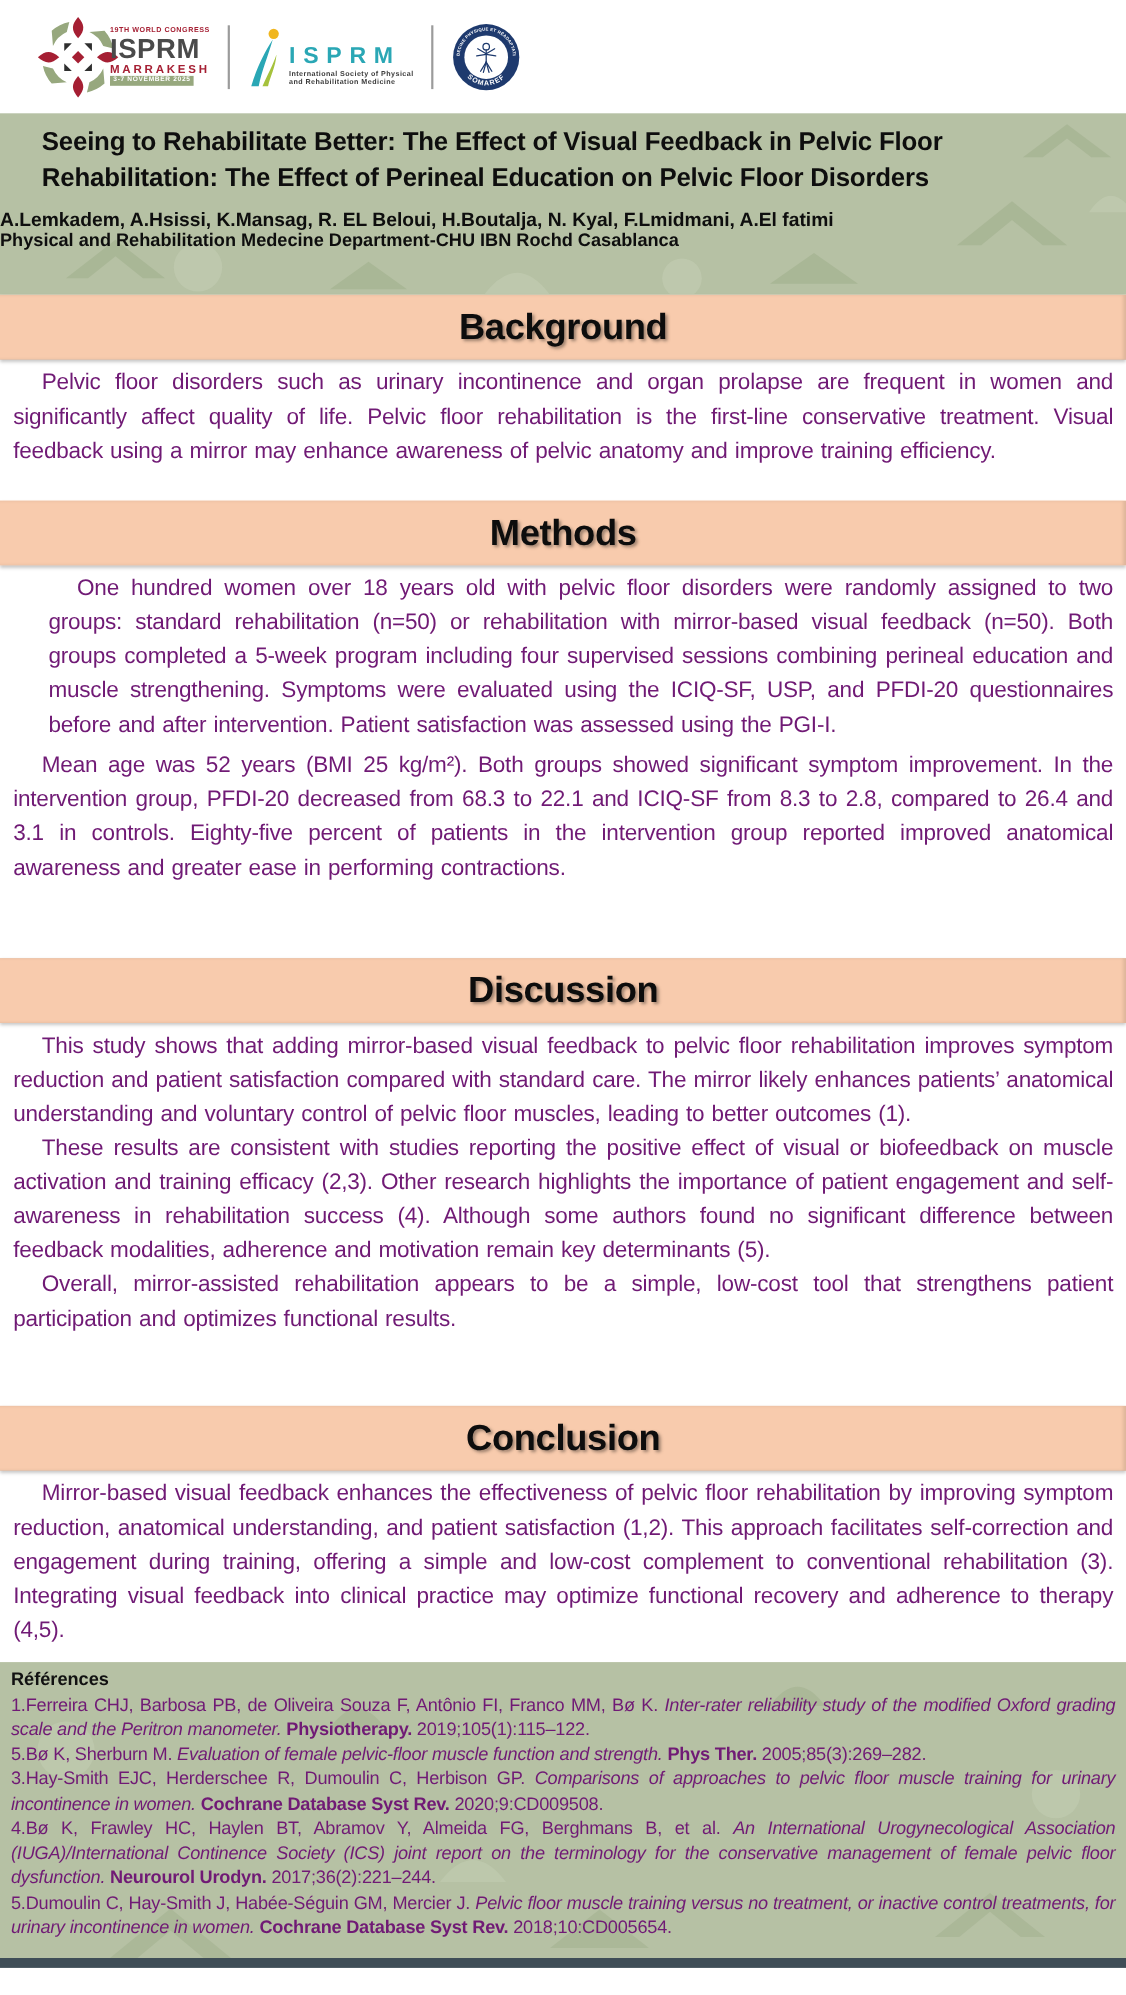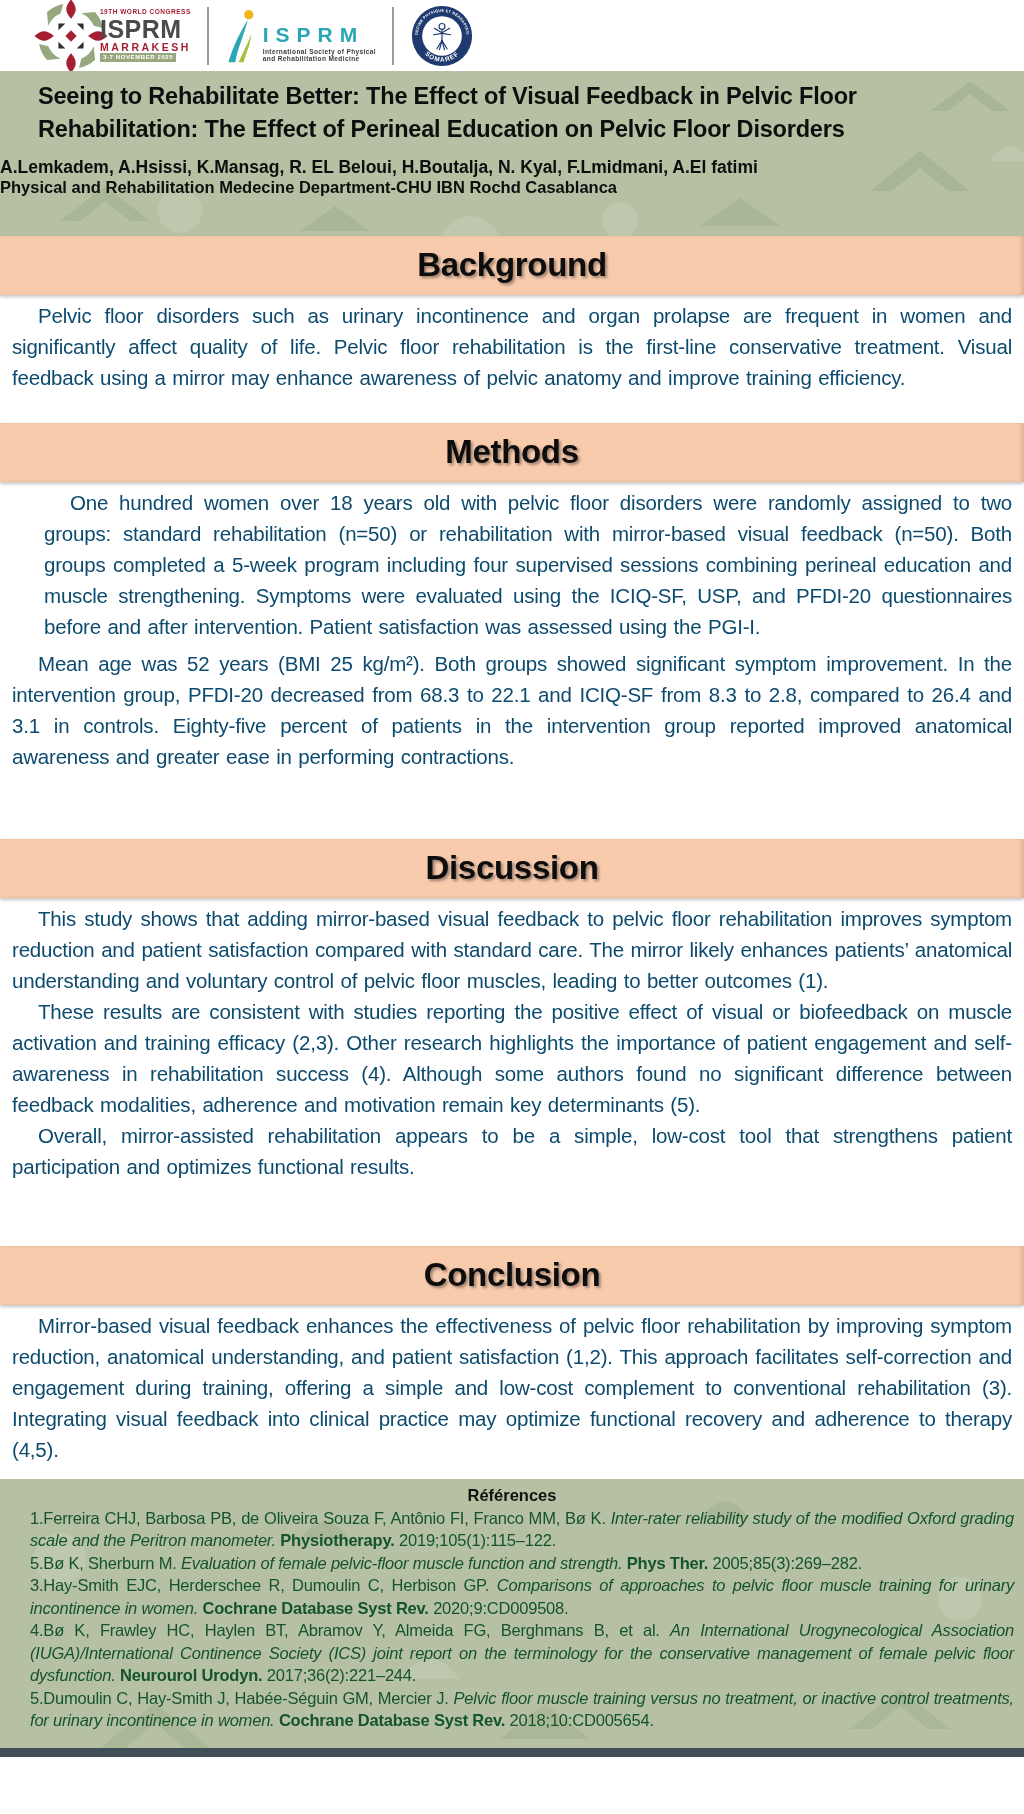--- a/index.html
+++ b/index.html
@@ -6,21 +6,21 @@
   .poster{
     position:relative;
     width:1024px;height:1814px;
     overflow:hidden;
     font-family:"Liberation Sans",sans-serif;
     color:#141414;
     background:#ffffff;
   }
   
   .logo-bar{
-    height:71px;background:#ffffff;
+    height:103px;background:#ffffff;
     display:flex;align-items:center;
     padding-left:30px;box-sizing:border-box;gap:16px;
   }
   .logo1{display:flex;align-items:center;gap:2px;}
   .logo1-text{display:flex;flex-direction:column;line-height:1.05;margin-left:-14px;}
   .congress{font-size:6.5px;font-weight:bold;color:#a51f33;letter-spacing:.5px;}
   .acro1{font-size:25px;font-weight:bold;color:#4a4a4a;letter-spacing:.5px;}
   .city{font-size:10.5px;font-weight:bold;color:#a51f33;letter-spacing:2.5px;}
   .dates{font-size:6px;font-weight:bold;color:#ffffff;background:#97a87e;
          padding:1px 3px;align-self:flex-start;letter-spacing:.6px;}
@@ -52,33 +52,33 @@
     font-size:33px;font-weight:bold;color:#0d0d0d;
     text-shadow:2px 2px 3px rgba(0,0,0,0.38);
     letter-spacing:-0.3px;
   }
   
   .sec-body{background:#ffffff;overflow:hidden;box-sizing:border-box;}
   .sec-body p{
     margin:0;padding:5px 12px 0;
     font-size:20.5px;line-height:31px;
     text-align:justify;text-indent:26px;
-    letter-spacing:-0.2px;word-spacing:1px;color:#0c4a6e;
+    letter-spacing:-0.2px;word-spacing:1px;color:#701a75;
   }
   .sec-body p + p{padding-top:0;}
   .h-bg{height:128px;}
   .h-me{height:161px;margin-left:32px;}
   .h-re{height:196px;}
   .h-di{height:348px;}
   .h-co{height:174px;}
   
   .refs{height:269px;box-sizing:border-box;padding:5px 10px 0;}
-  .refs h3{margin:0;font-size:16.5px;font-weight:bold;color:#111;line-height:22.5px;text-align:center;}
-  .ref{font-size:16.5px;line-height:22.5px;text-align:justify;color:#14532d;
-       letter-spacing:-0.2px;margin-left:20px;}
+  .refs h3{margin:0;font-size:16.5px;font-weight:bold;color:#111;line-height:22.5px;}
+  .ref{font-size:16.5px;line-height:22.5px;text-align:justify;color:#701a75;
+       letter-spacing:-0.2px;}
   .ref .it{font-style:italic;}
   .ref .bd{font-weight:bold;}
   
   .bottom-strip{height:9px;background:#3f4e57;}
 </style>
 </head>
 <body>
 
 <div class="poster">
 

